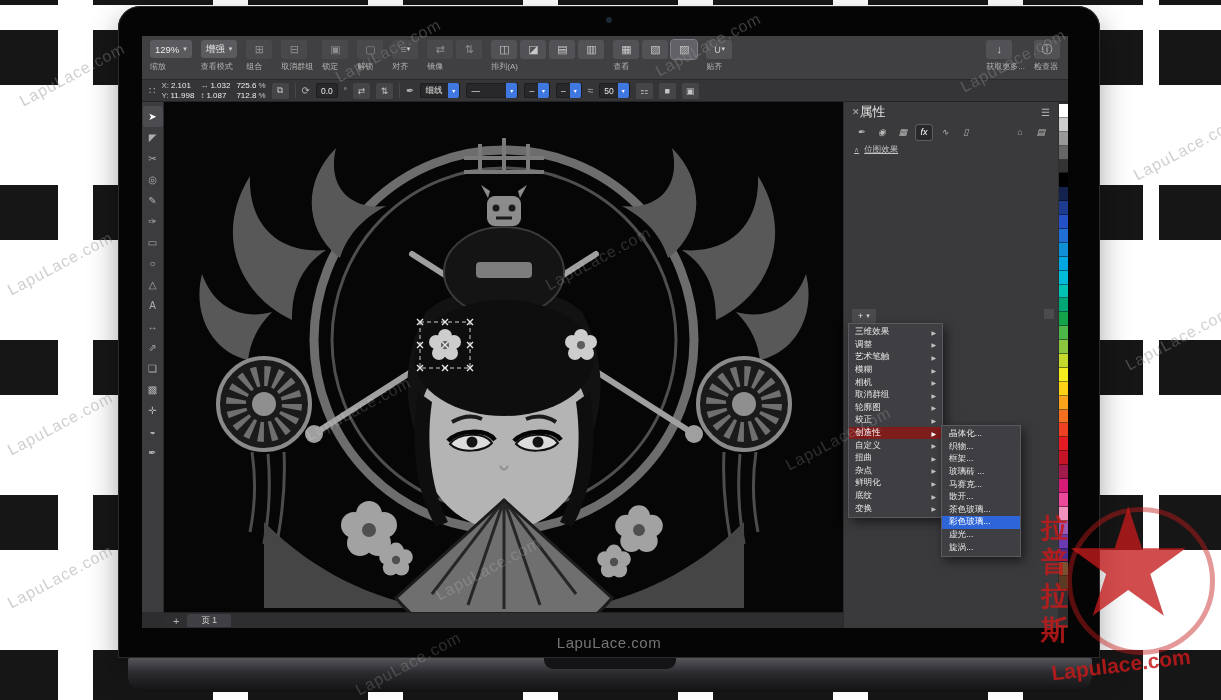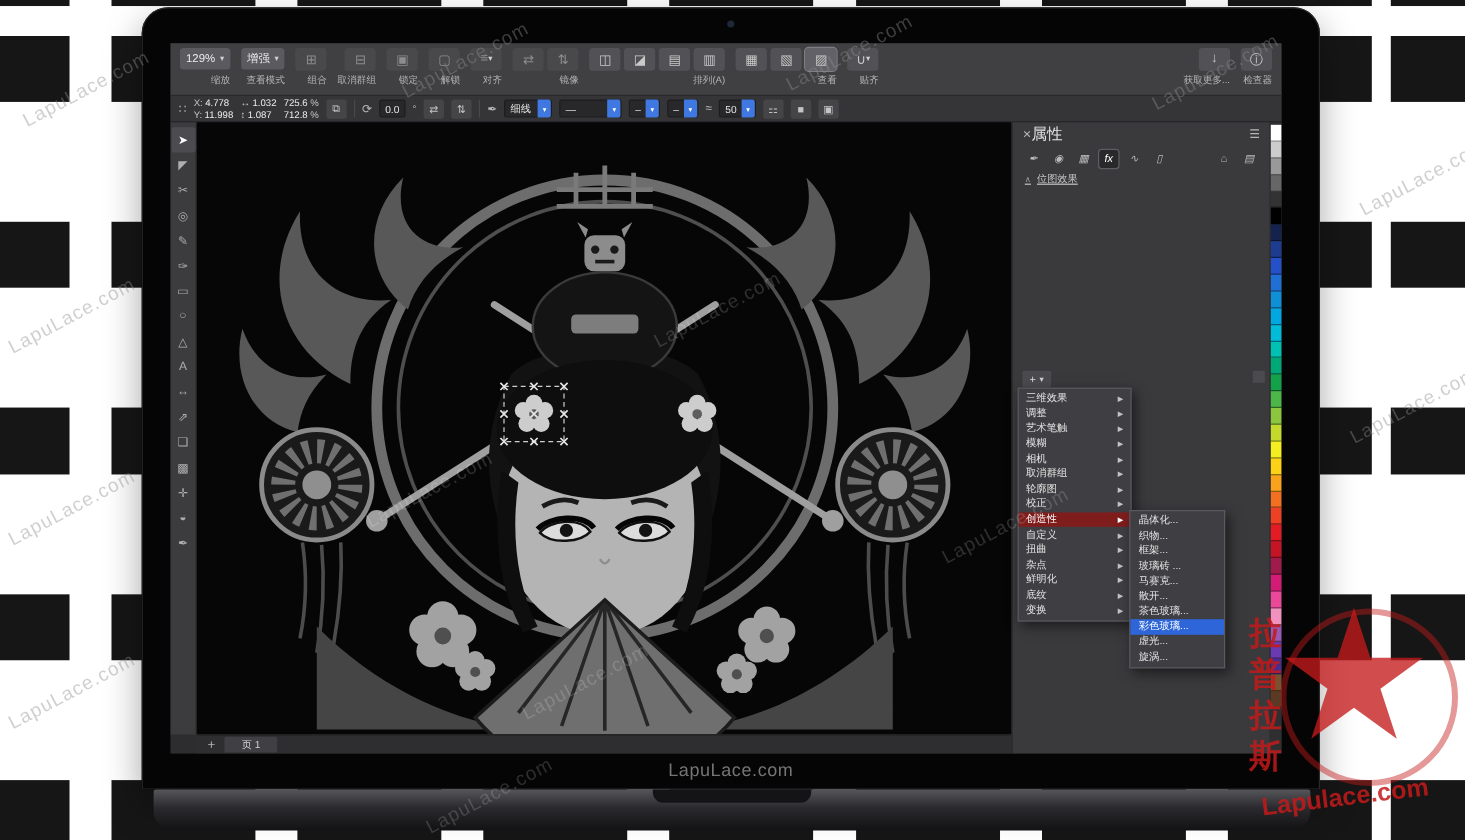--- a/index.html
+++ b/index.html
@@ -20,21 +20,21 @@
   .camera{position:absolute;left:50%;top:11px;width:6px;height:6px;border-radius:50%;background:#1d2936;transform:translateX(-50%);}
   .bezel-brand{position:absolute;left:0;right:0;bottom:7px;text-align:center;color:#757575;font-size:15px;letter-spacing:.5px;}
   .base{position:absolute;left:128px;top:658px;width:964px;height:34px;z-index:11;
     background:linear-gradient(#56565a,#2a2a2e 45%,#121214);border-radius:2px 2px 16px 16px;}
   .notch{position:absolute;left:50%;top:0;transform:translateX(-50%);width:132px;height:11px;background:#141416;border-radius:0 0 9px 9px;}
   
   .screen{position:absolute;left:24px;top:30px;width:926px;height:592px;background:#2d2d2f;overflow:hidden;}
   
   .toolbar{position:absolute;left:0;top:0;width:926px;height:44px;background:#404043;border-bottom:1px solid #29292b;
     display:flex;align-items:flex-start;padding:3px 8px 0;gap:9px;box-sizing:border-box;}
-  .tgroup{display:flex;flex-direction:column;align-items:flex-end;gap:2px;}
+  .tgroup{display:flex;flex-direction:column;align-items:flex-start;gap:2px;}
   .trow{display:flex;gap:3px;align-items:center;height:20px;}
   .combo{background:#5b5b5f;border:none;color:#eaeaea;font-size:9.5px;height:18px;border-radius:3px;padding:0 5px;
     display:flex;align-items:center;gap:4px;cursor:default;}
   .caret{font-size:7px;color:#cfcfcf;}
   .ibtn{width:26px;height:19px;background:#525256;border:none;border-radius:3px;color:#c9c9c9;font-size:11px;
     display:flex;align-items:center;justify-content:center;padding:0;cursor:default;}
   .ibtn.dim{color:#8d8d8d;background:#49494c;}
   .ibtn.active{background:#616167;outline:1px solid #7e7e86;}
   .tlabel{font-size:8px;color:#b3b3b3;white-space:nowrap;}
   .flexsp{flex:1;}
@@ -255,21 +255,21 @@
             </div>
           <div class="tlabel">检查器</div>
         </div>
       </div>
 
       <div class="propbar">
         <span class="picon">∷</span>
         <div class="pstack">
           <div class="prow">
               <span>X:</span>
-              <span class="pval">4.778</span>
+              <span class="pval">2.101</span>
             </div>
           <div class="prow">
               <span>Y:</span>
               <span class="pval">11.998</span>
             </div>
         </div>
         <div class="pstack">
           <div class="prow">
               <span>↔</span>
               <span class="pval">1.032</span>

